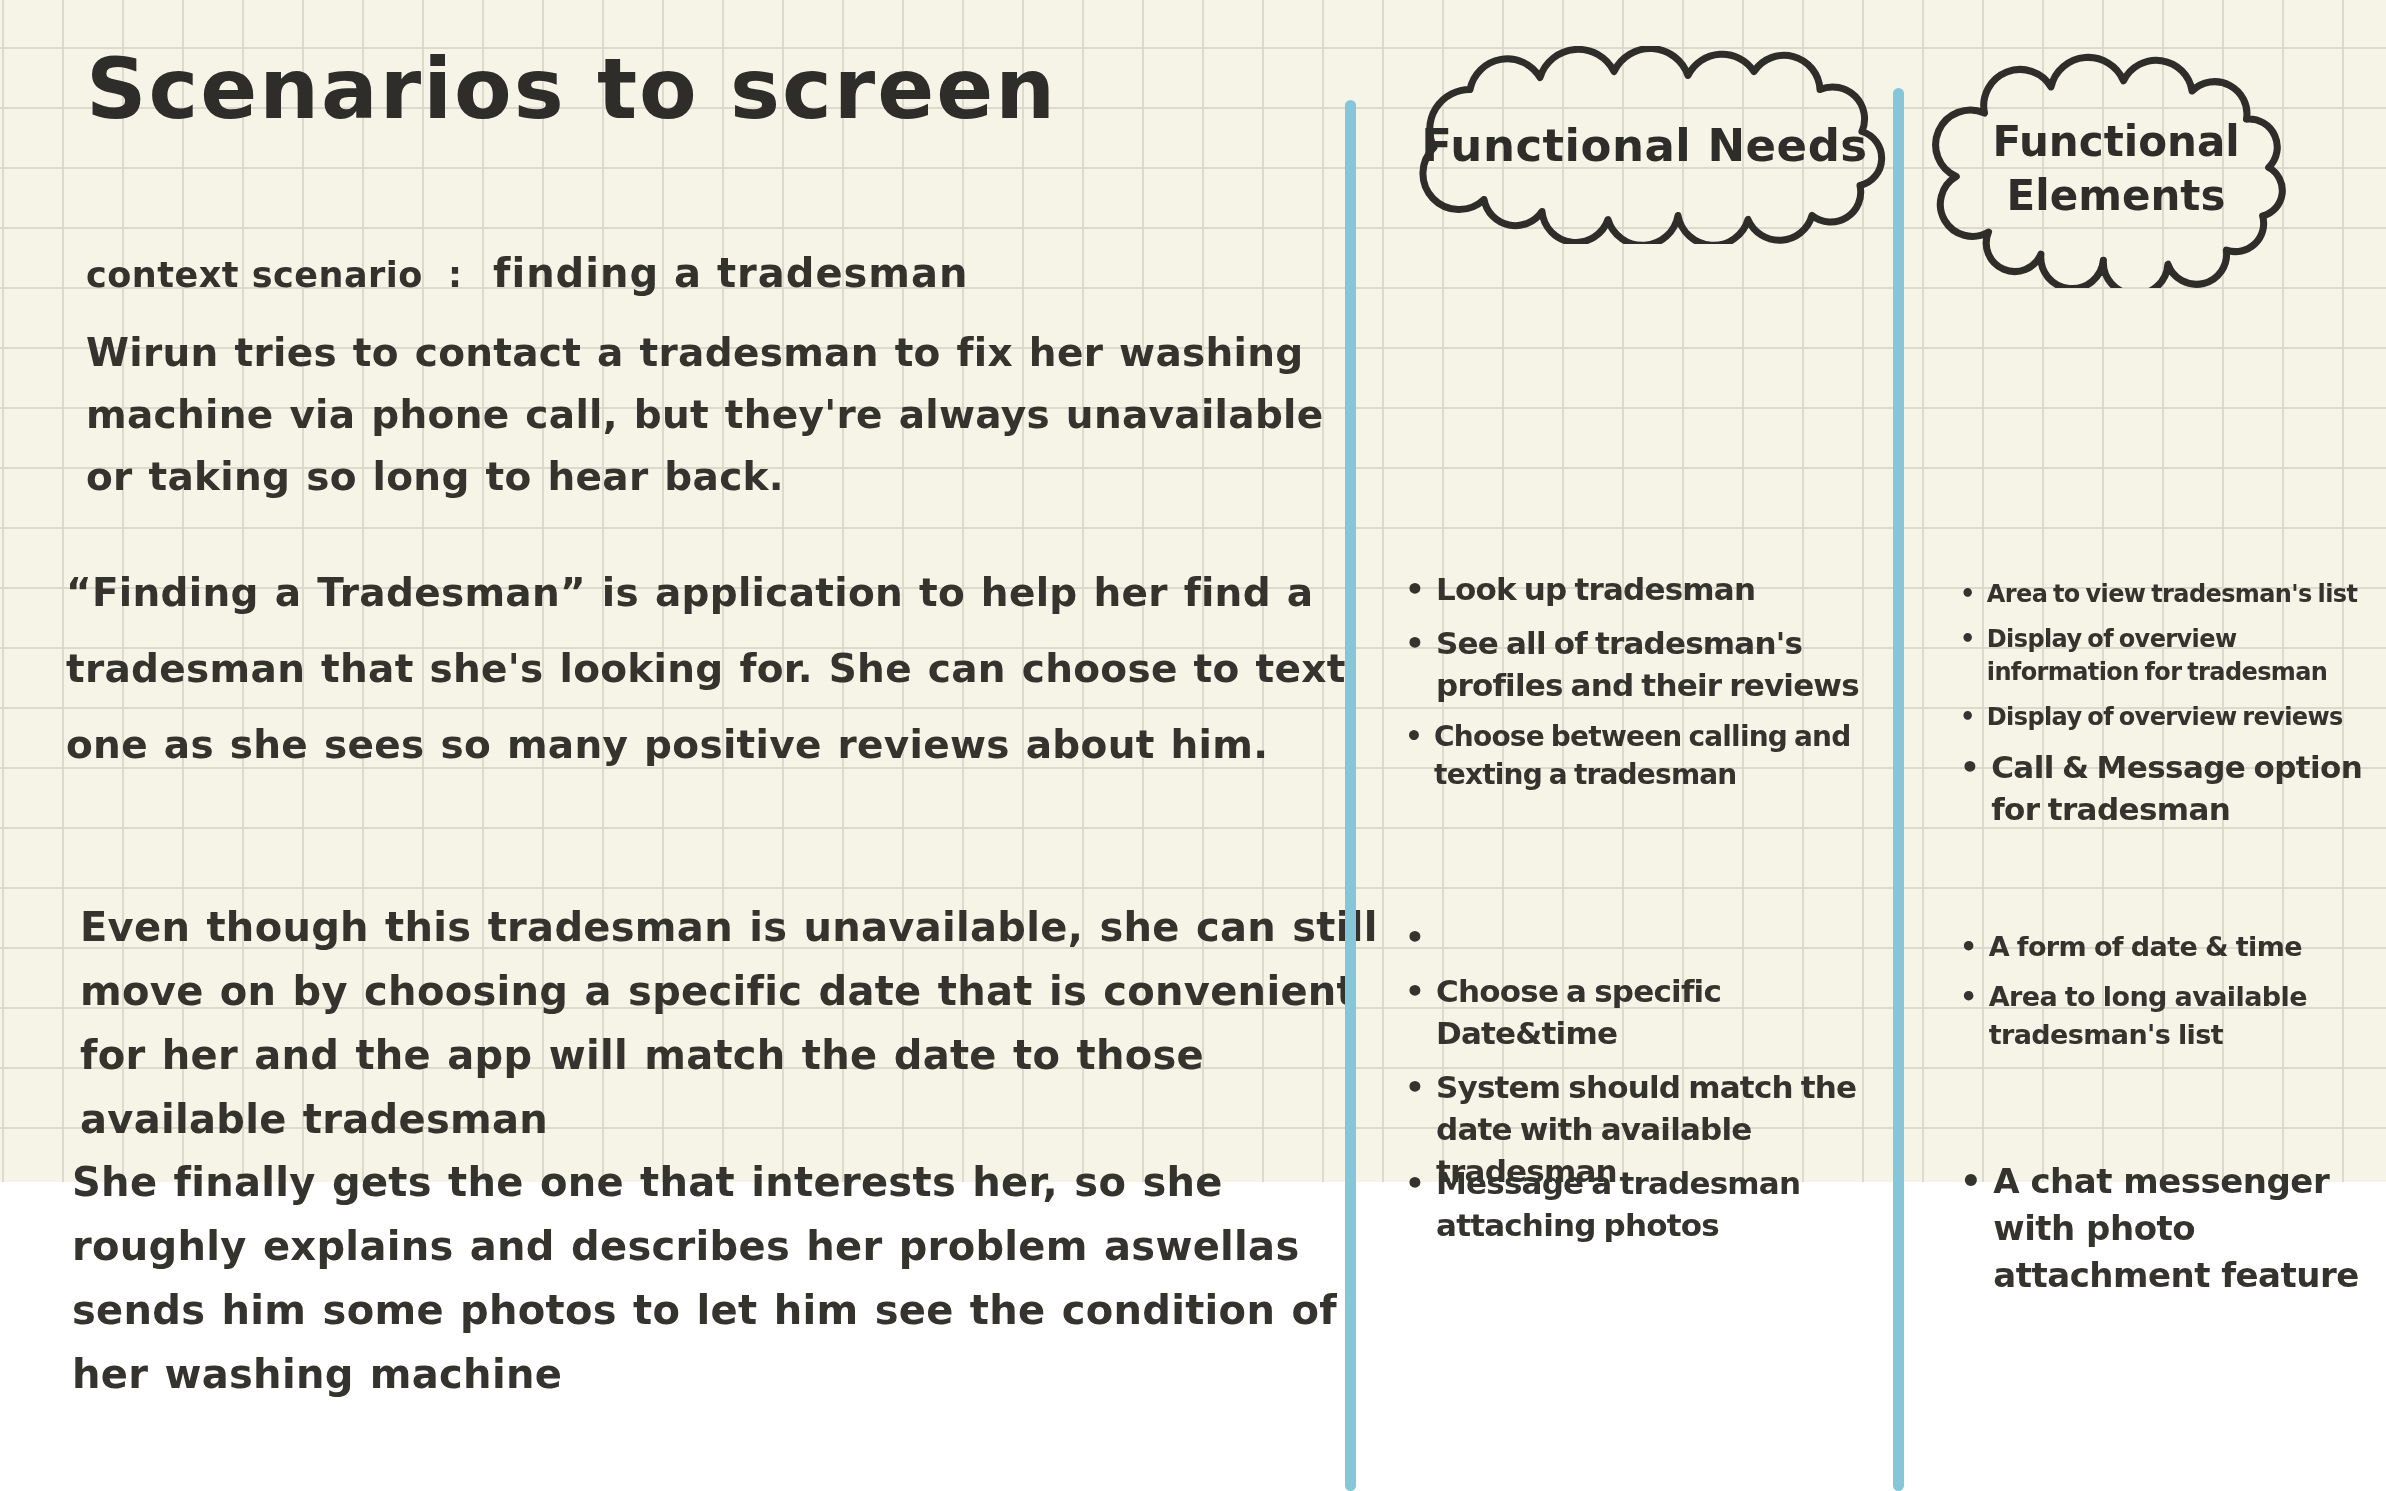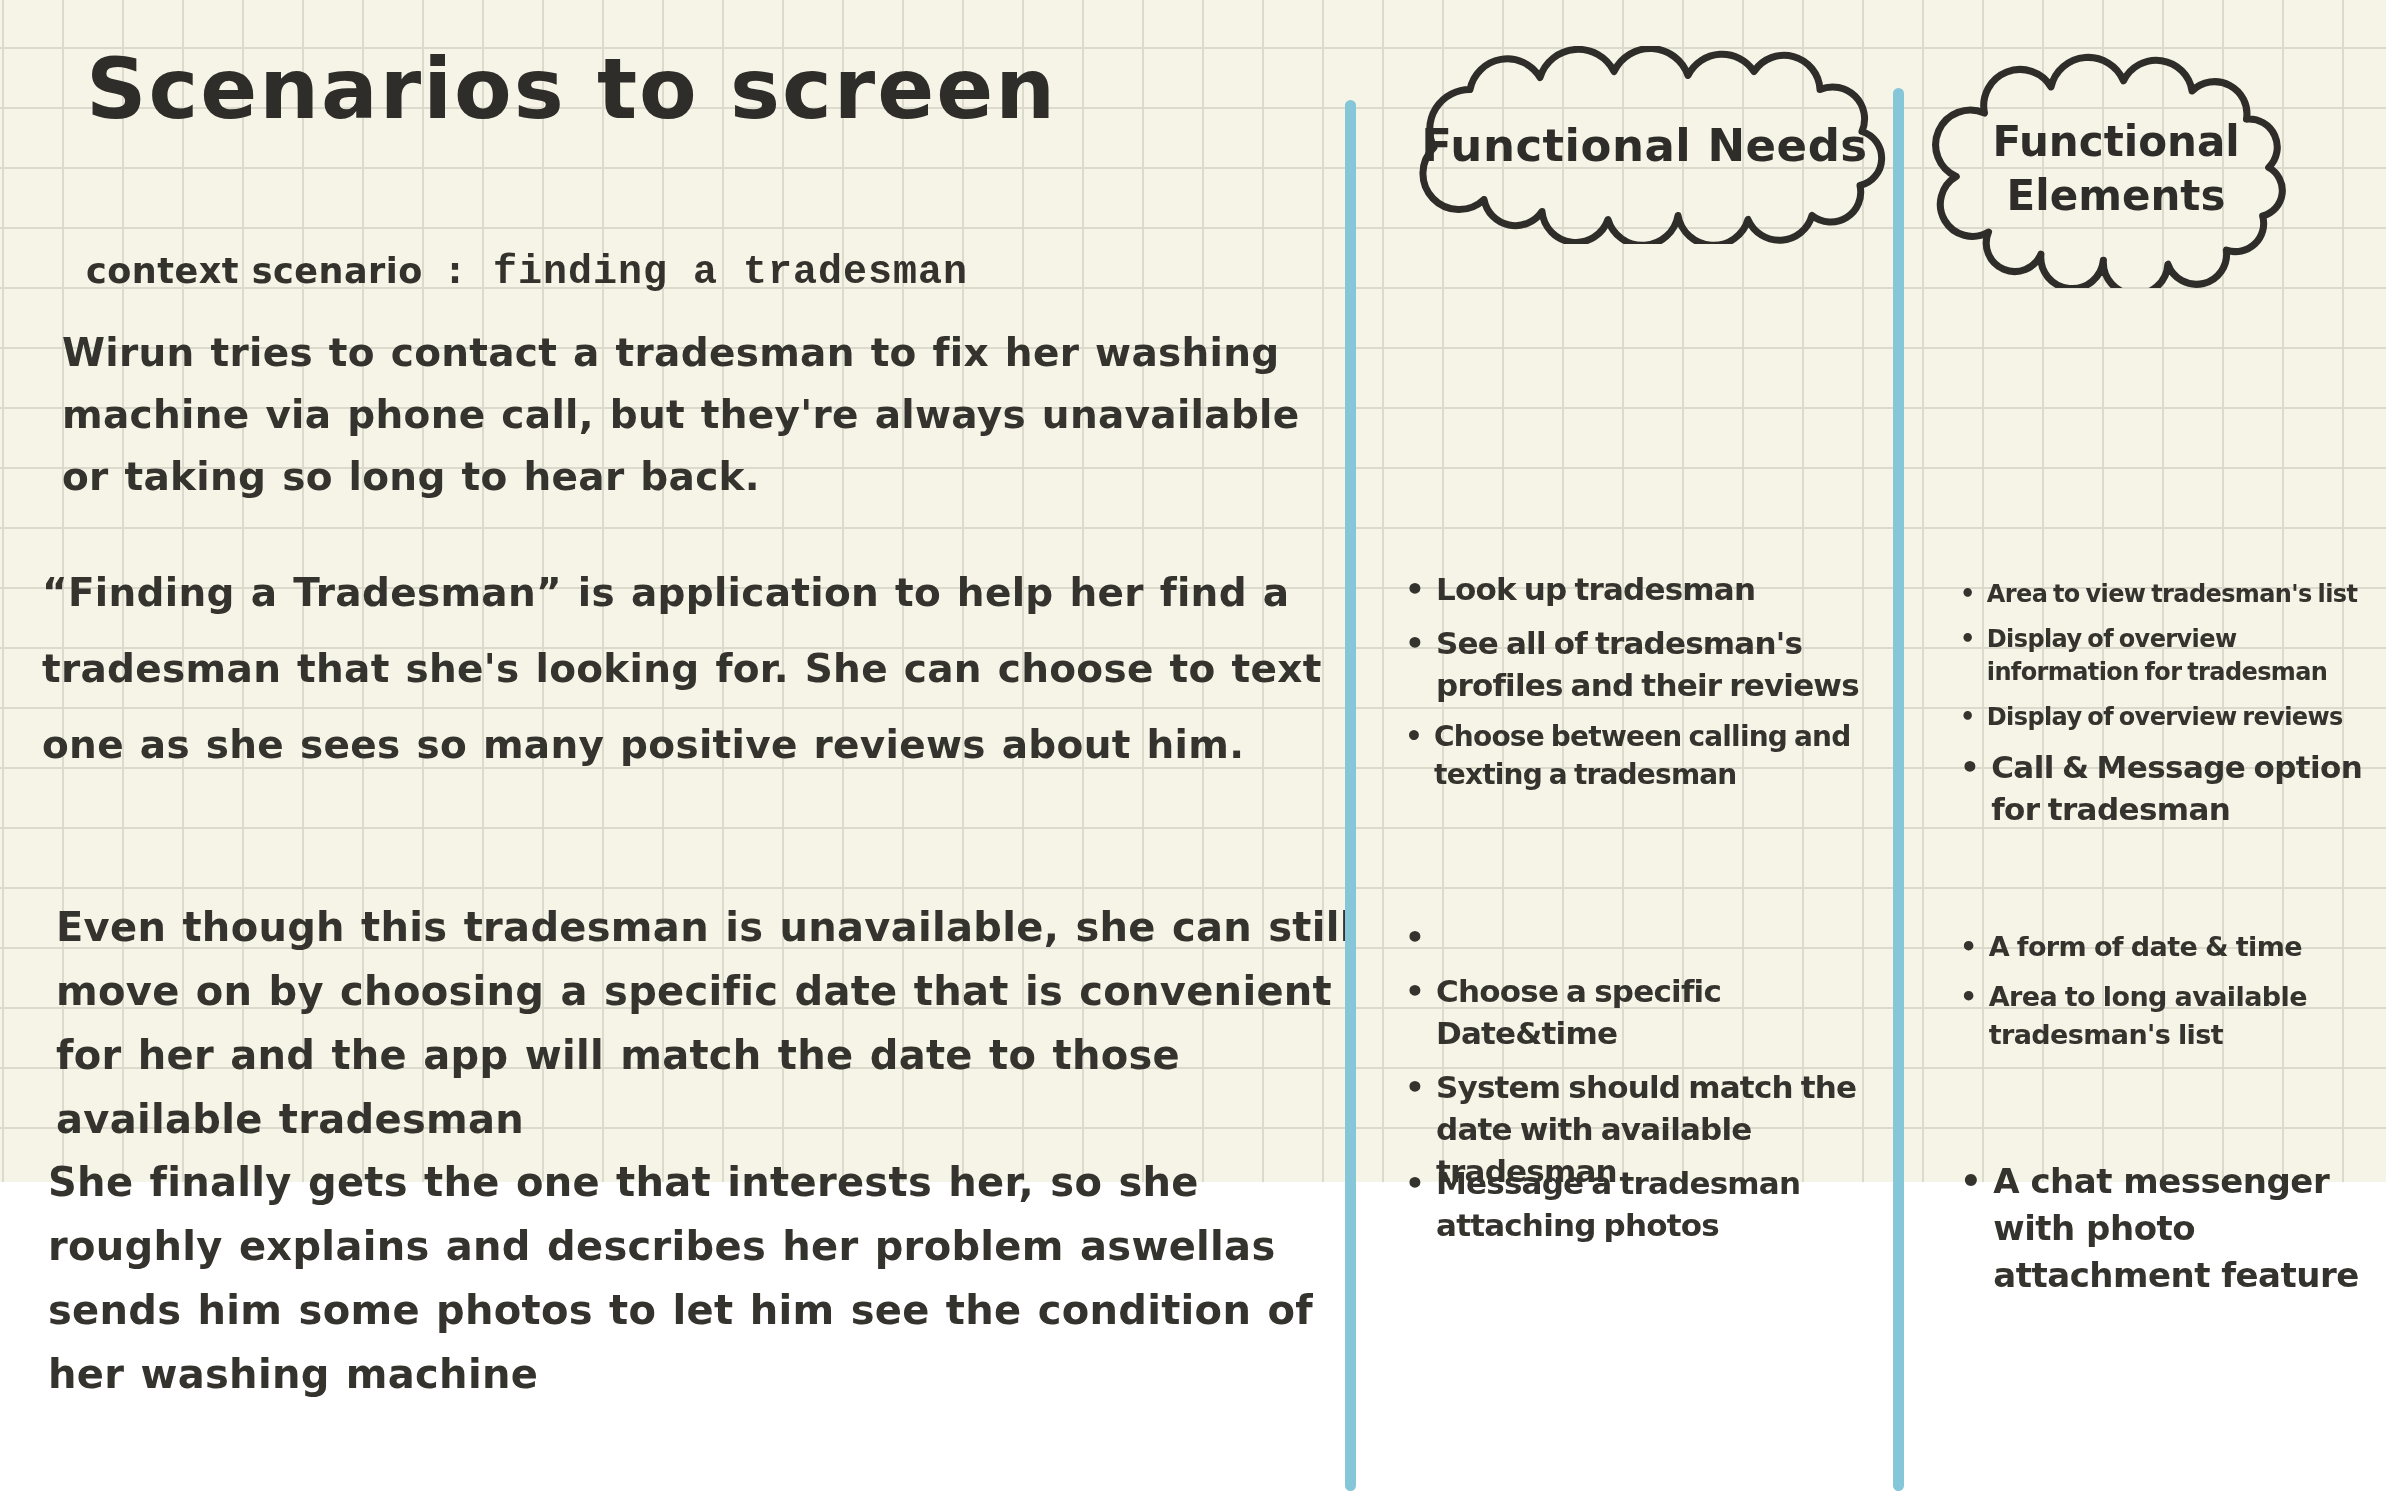--- a/index.html
+++ b/index.html
@@ -19,25 +19,25 @@
 
   
   .title {
     position:absolute; left:86px; top:40px;
     font-size:84px; font-weight:800; letter-spacing:2px; color:#2f2d29;
     white-space:nowrap;
   }
   .context-line { position:absolute; left:86px; top:250px; white-space:nowrap; }
   .ctx-label { font-size:35px; font-weight:600; letter-spacing:0.5px; }
   .ctx-sep   { font-size:35px; font-weight:600; margin:0 26px 0 20px; }
-  .ctx-value { font-size:40px; font-weight:800; letter-spacing:1px;font-family:Liberation Mono, monospace; }
+  .ctx-value { font-size:40px; font-weight:800; letter-spacing:1px; }
 
   .para {
     position:absolute; font-weight:700; color:#35332d;
-    letter-spacing:0.3px; word-spacing:2px;
+    letter-spacing:0.3px; word-spacing:2px;margin-left:24px;
   }
   .p1 { left:62px;  top:322px;  width:1280px; font-size:39px; line-height:62px; }
   .p2 { left:42px;  top:555px;  width:1300px; font-size:39px; line-height:76px; }
   .p3 { left:56px;  top:895px;  width:1310px; font-size:40px; line-height:64px; }
   .p4 { left:48px;  top:1150px; width:1320px; font-size:40px; line-height:64px; }
 
   
   .divider {
     position:absolute; width:11px; background:#85c6d8; border-radius:6px;
   }

